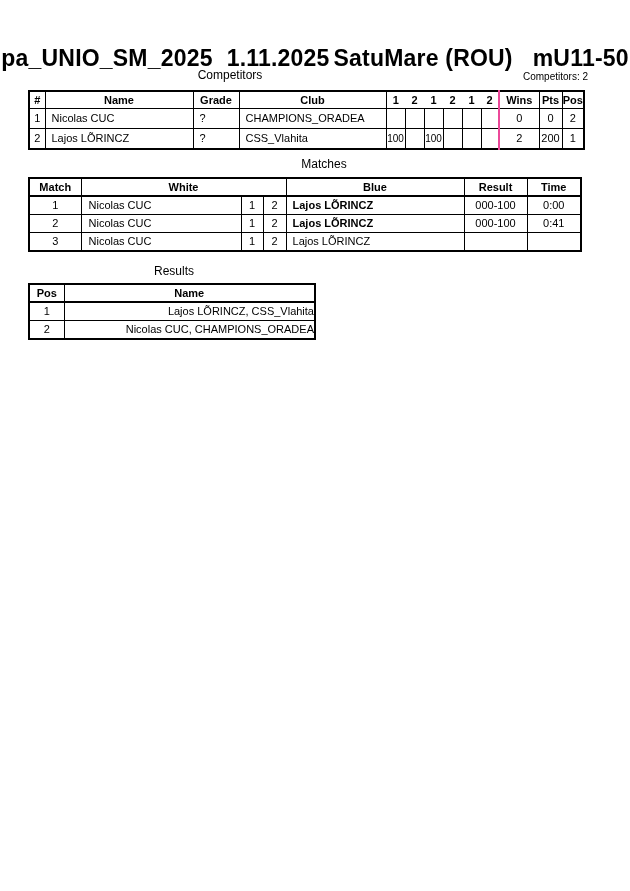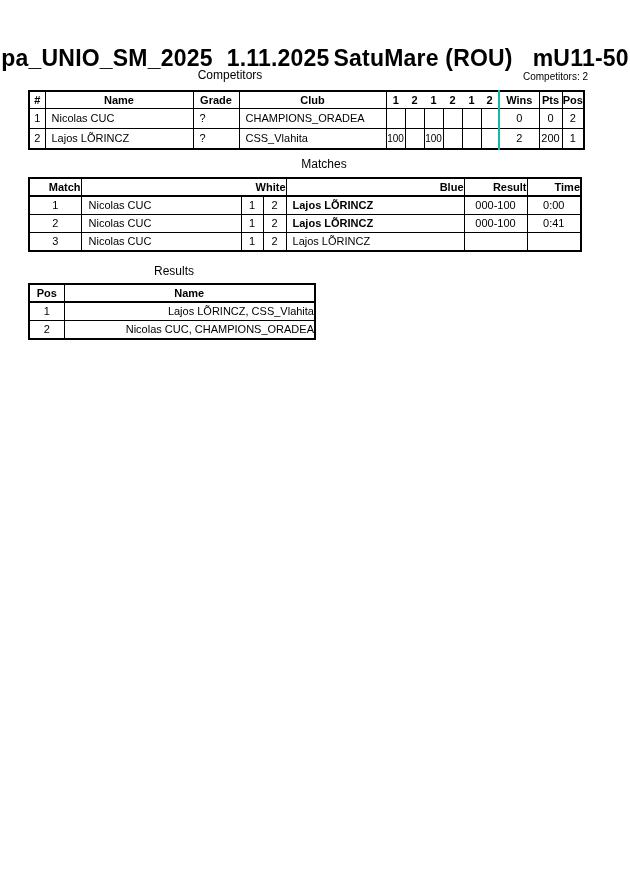--- a/index.html
+++ b/index.html
@@ -38,25 +38,25 @@
   }
   th{font-weight:bold;text-align:center;}
   td{text-align:center;}
   td.left{text-align:left;padding-left:6px;}
   
   #competitors-table{left:28px;top:90px;width:555px;}
   #competitors-table tr.hdr th{height:16px;border-bottom:1px solid #000;}
   #competitors-table tr.data td{height:19px;}
   #competitors-table th.score-h{border-left:none;border-right:none;}
   #competitors-table th.score-h.first{border-left:1px solid #000;}
-  #competitors-table .thick-l{border-left:2px solid #14b8a6;}
+  #competitors-table .thick-l{border-left:2px solid #ec4899;}
   #competitors-table td.score{font-size:10px;}
   
   #matches-table{left:28px;top:177px;width:552px;}
-  #matches-table tr.hdr th{height:16px;border-bottom:2px solid #000;text-align:right;}
+  #matches-table tr.hdr th{height:16px;border-bottom:2px solid #000;}
   #matches-table tr.data td{height:17px;}
   #matches-table td.wname{padding-left:7px;text-align:left;}
   #matches-table td.bname{padding-left:6px;text-align:left;}
   #matches-table td.bname.winner{font-weight:bold;}
   
   #results-table{left:28px;top:283px;width:286px;}
   #results-table tr.hdr th{height:16px;border-bottom:2px solid #000;}
   #results-table tr.data td{height:17px;}
   #results-table td.rname{padding-left:8px;text-align:right;}
 </style>

